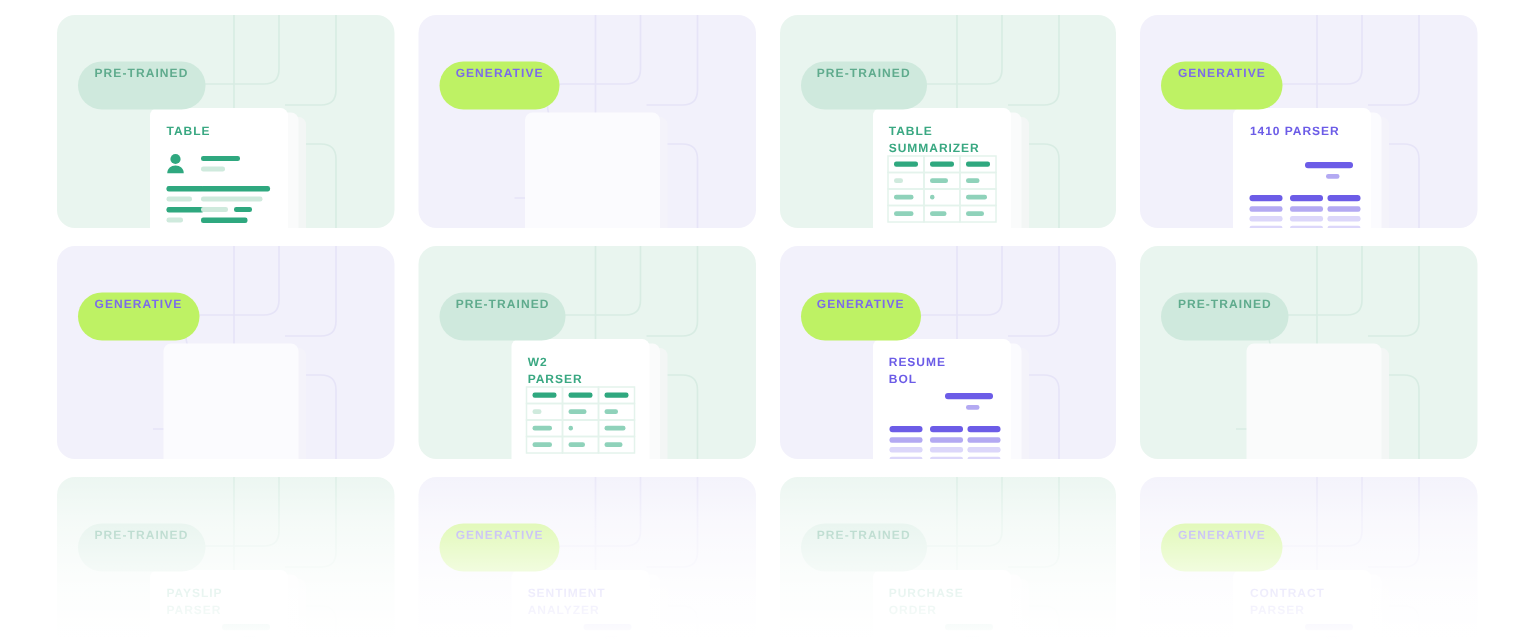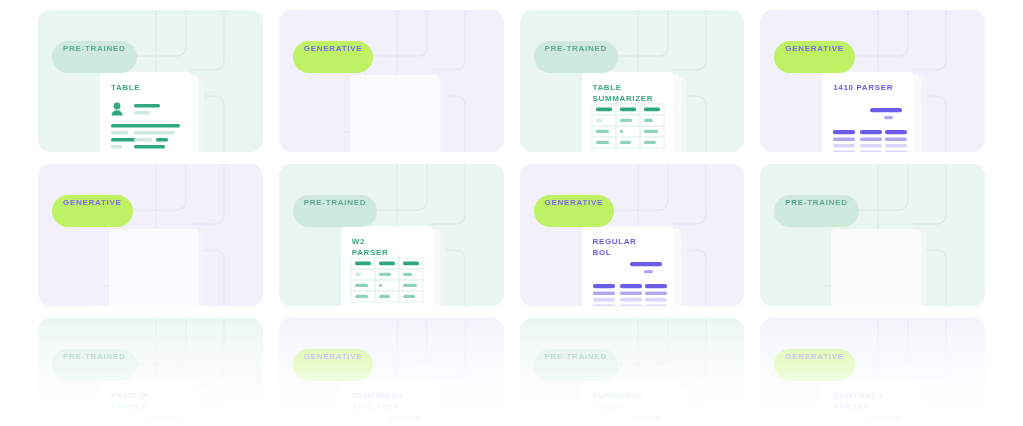--- a/index.html
+++ b/index.html
@@ -293,21 +293,21 @@
         <path d="M148 -6 V36 Q148 46 138 46 H96 Q86 46 86 56 V60 Q86 70 96 78 L138 104 Q148 112 148 122 V150" stroke="#e6e4f7" stroke-width="1.1" fill="none"></path>
         <path d="M186 -6 V50 Q186 60 176 60 H152" stroke="#e6e4f7" stroke-width="1.1" fill="none"></path>
         <path d="M186 150 V96 Q186 86 176 86 H96 Q86 86 86 96 V112 Q86 122 76 122 H64" stroke="#e6e4f7" stroke-width="1.1" fill="none"></path>
         <path d="M118 -6 V150" stroke="#e6e4f7" stroke-width="1.1" fill="none"></path>
       </svg>
       <span class="badge purple">GENERATIVE</span>
       <div class="doc-stack">
         <div class="sheet back2"></div>
         <div class="sheet back1"></div>
         <div class="sheet front">
-          <span class="doc-title">REGULAR
+          <span class="doc-title">RESUME
 BOL</span>
           <svg class="art" width="92" height="96" viewBox="0 0 92 96" fill="none">
             <rect x="48" y="36" width="32" height="4.2" rx="2" fill="#6c5ce7"></rect>
             <rect x="62" y="44" width="9" height="3.2" rx="1.5" fill="#b3a9f2"></rect>
             <rect x="11" y="58" width="22" height="4.2" rx="2" fill="#6c5ce7"></rect>
             <rect x="11" y="65.5" width="22" height="3.6" rx="1.5" fill="#b3a9f2"></rect>
             <rect x="11" y="72" width="22" height="3.6" rx="1.5" fill="#dcd7fa"></rect>
             <rect x="11" y="78.5" width="22" height="3.6" rx="1.5" fill="#dcd7fa"></rect>
             <rect x="38" y="58" width="22" height="4.2" rx="2" fill="#6c5ce7"></rect>
             <rect x="38" y="65.5" width="22" height="3.6" rx="1.5" fill="#b3a9f2"></rect>

